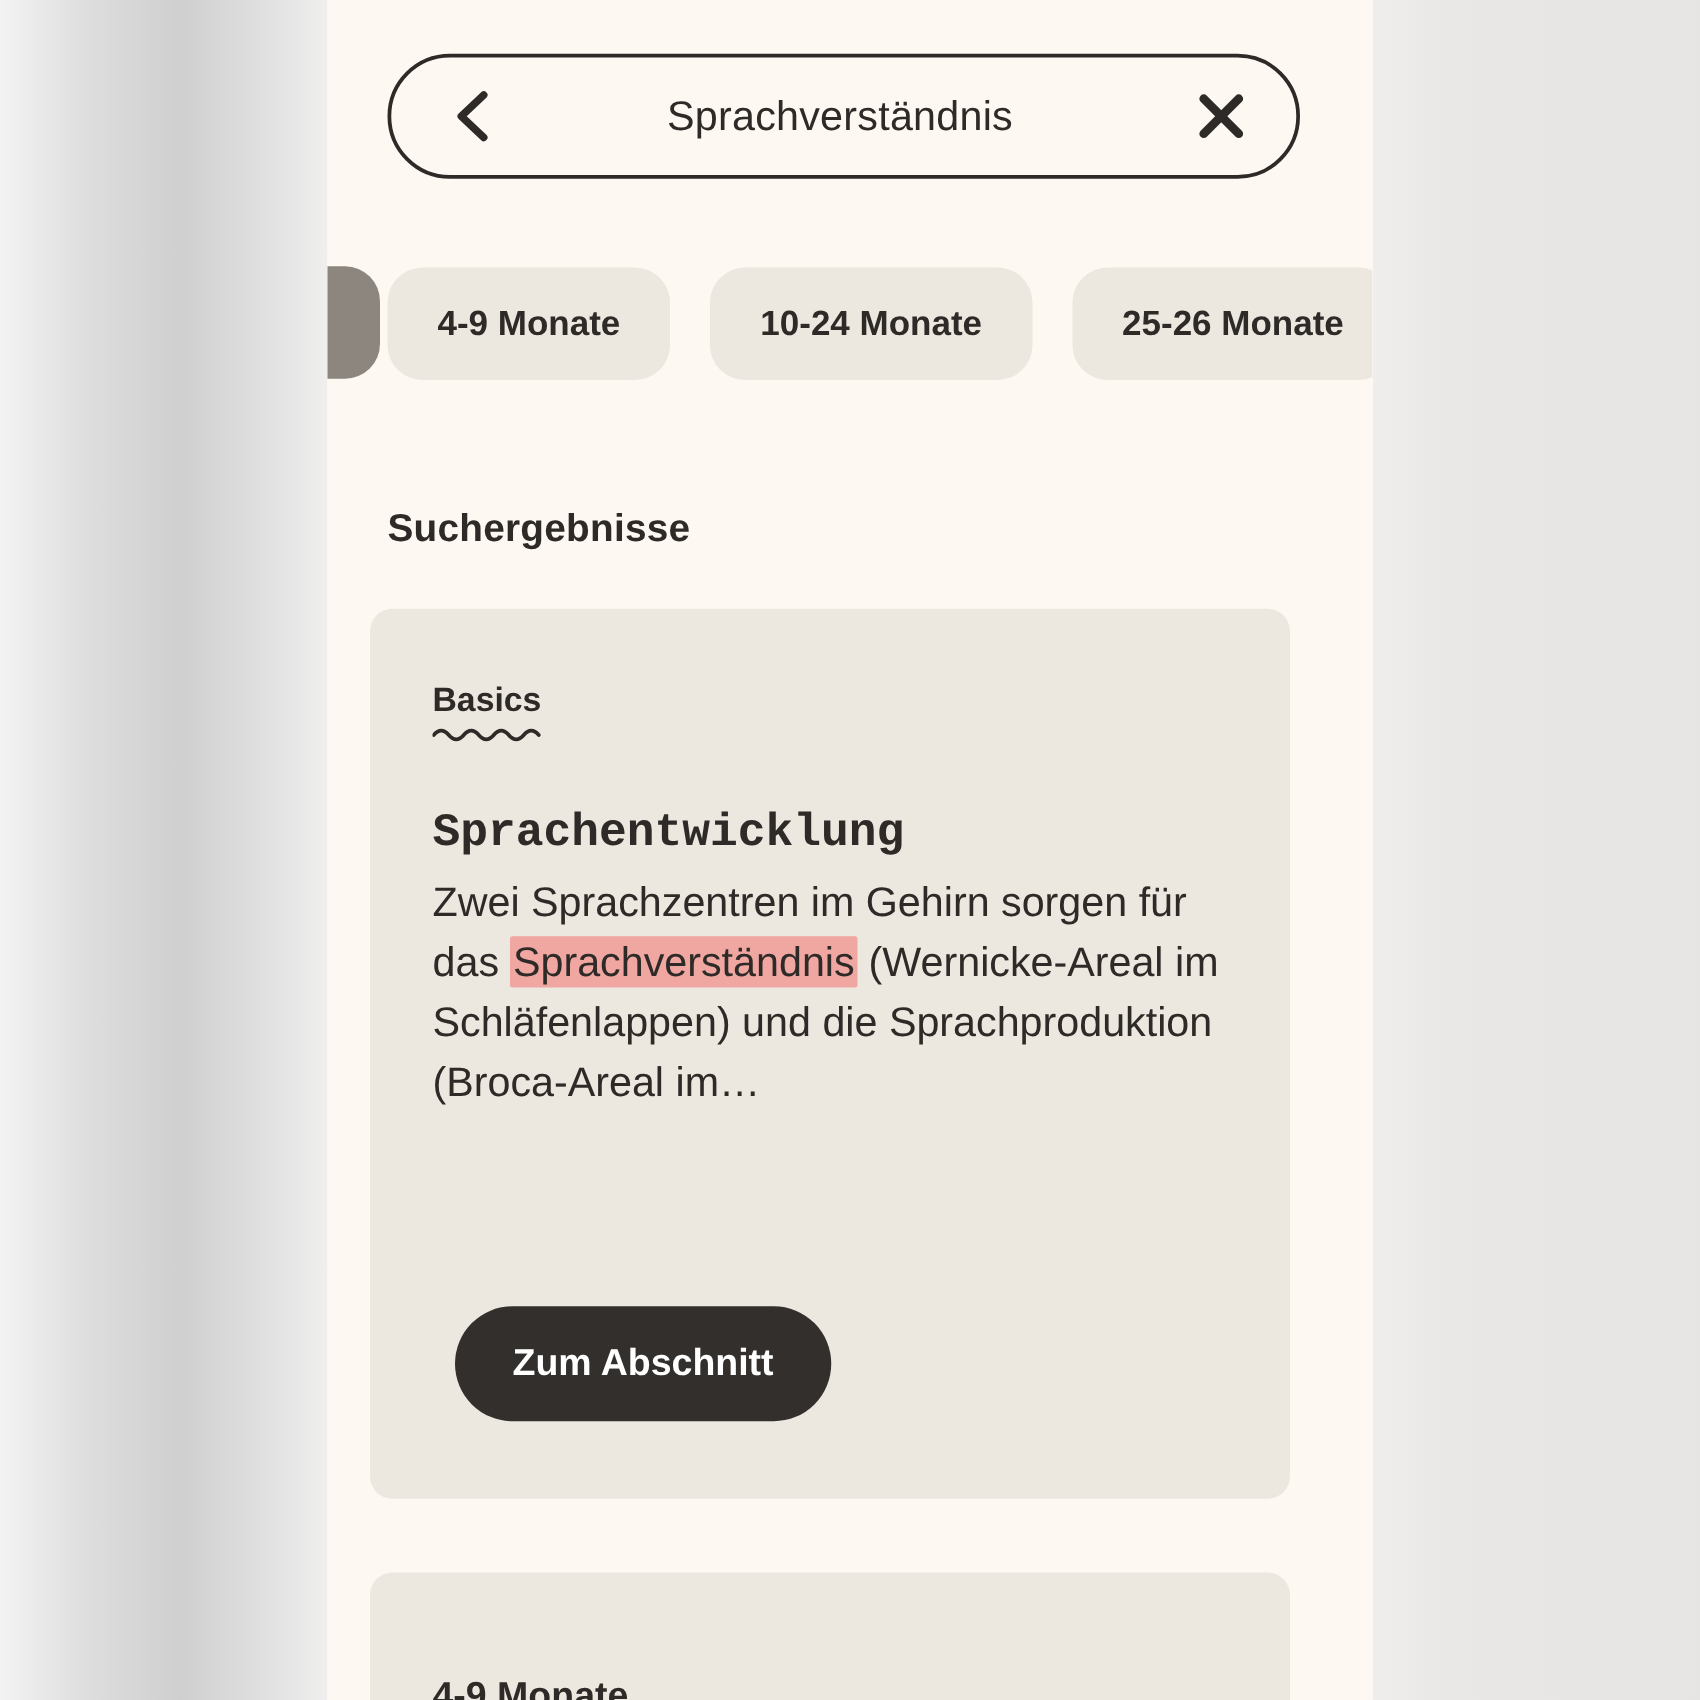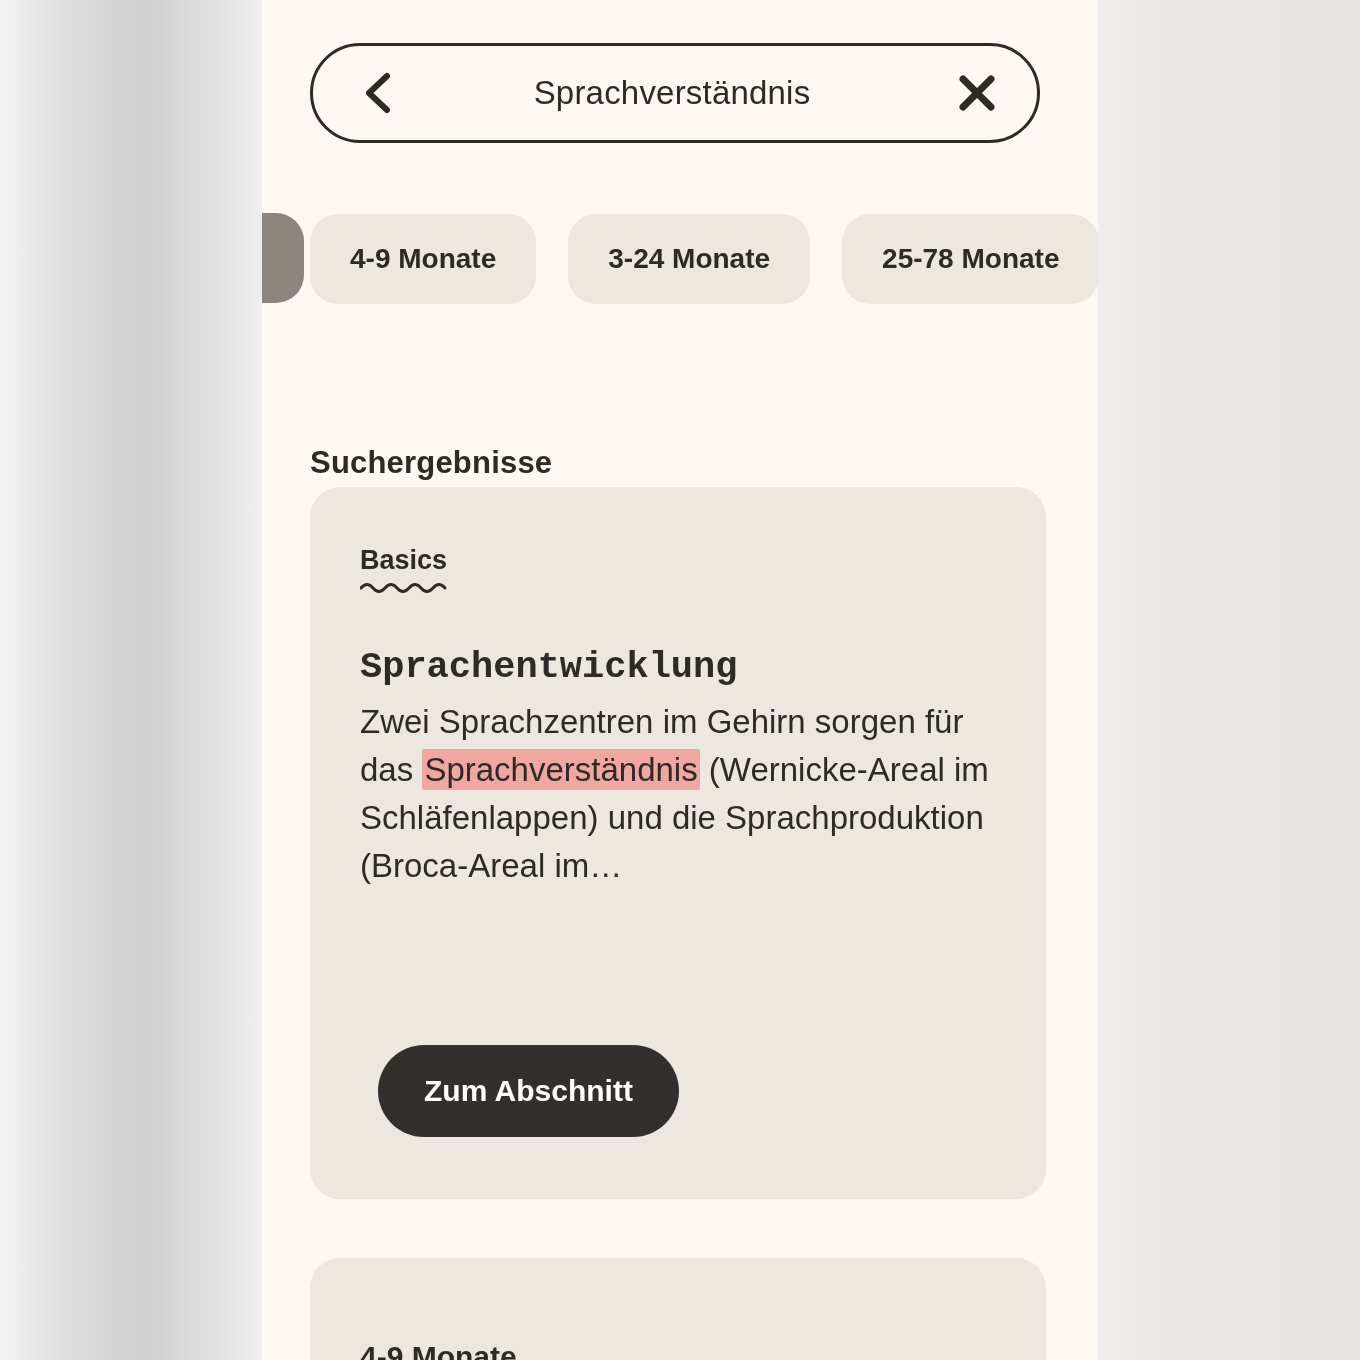--- a/index.html
+++ b/index.html
@@ -134,30 +134,29 @@
 
   
   .section-title {
     position: absolute;
     left: 48px;
     top: 405px;
     font-size: 31px;
     font-weight: 700;
     color: #2e2a27;
     letter-spacing: .2px;
-    margin-top: 40px;
   }
 
   
   .card {
     position: absolute;
-    left: 48px;
+    left: 34px;
     width: 736px;
     background: #ece7df;
-    border-radius: 30px;
+    border-radius: 18px;
     box-sizing: border-box;
     padding: 58px 50px 0 50px;
   }
   #card-1 { top: 487px; height: 712px; }
   #card-2 { top: 1258px; height: 200px; }
 
   .card-tag {
     font-size: 27px;
     font-weight: 600;
     color: #2e2a27;
@@ -241,24 +240,24 @@
       </span>
     </div>
 
     <div class="chip-prev"></div>
 
     <div class="chips">
       <div class="chip">
         <span>4-9 Monate</span>
       </div>
       <div class="chip">
-        <span>3-24 Monate</span>
+        <span>10-24 Monate</span>
       </div>
       <div class="chip">
-        <span>25-78 Monate</span>
+        <span>25-26 Monate</span>
       </div>
     </div>
 
     <div class="section-title">Suchergebnisse</div>
 
     <div class="card" id="card-1">
       <div class="card-tag">
         <span>Basics</span>
         <svg class="squiggle" viewBox="0 0 96 14" preserveAspectRatio="none">
           <path d="M1,8 q6,-7 12,0 q6,7 12,0 q6,-7 12,0 q6,7 12,0 q6,-7 12,0 q6,7 12,0 q6,-7 12,0" fill="none" stroke="#2e2a27" stroke-width="3" stroke-linecap="round"></path>

